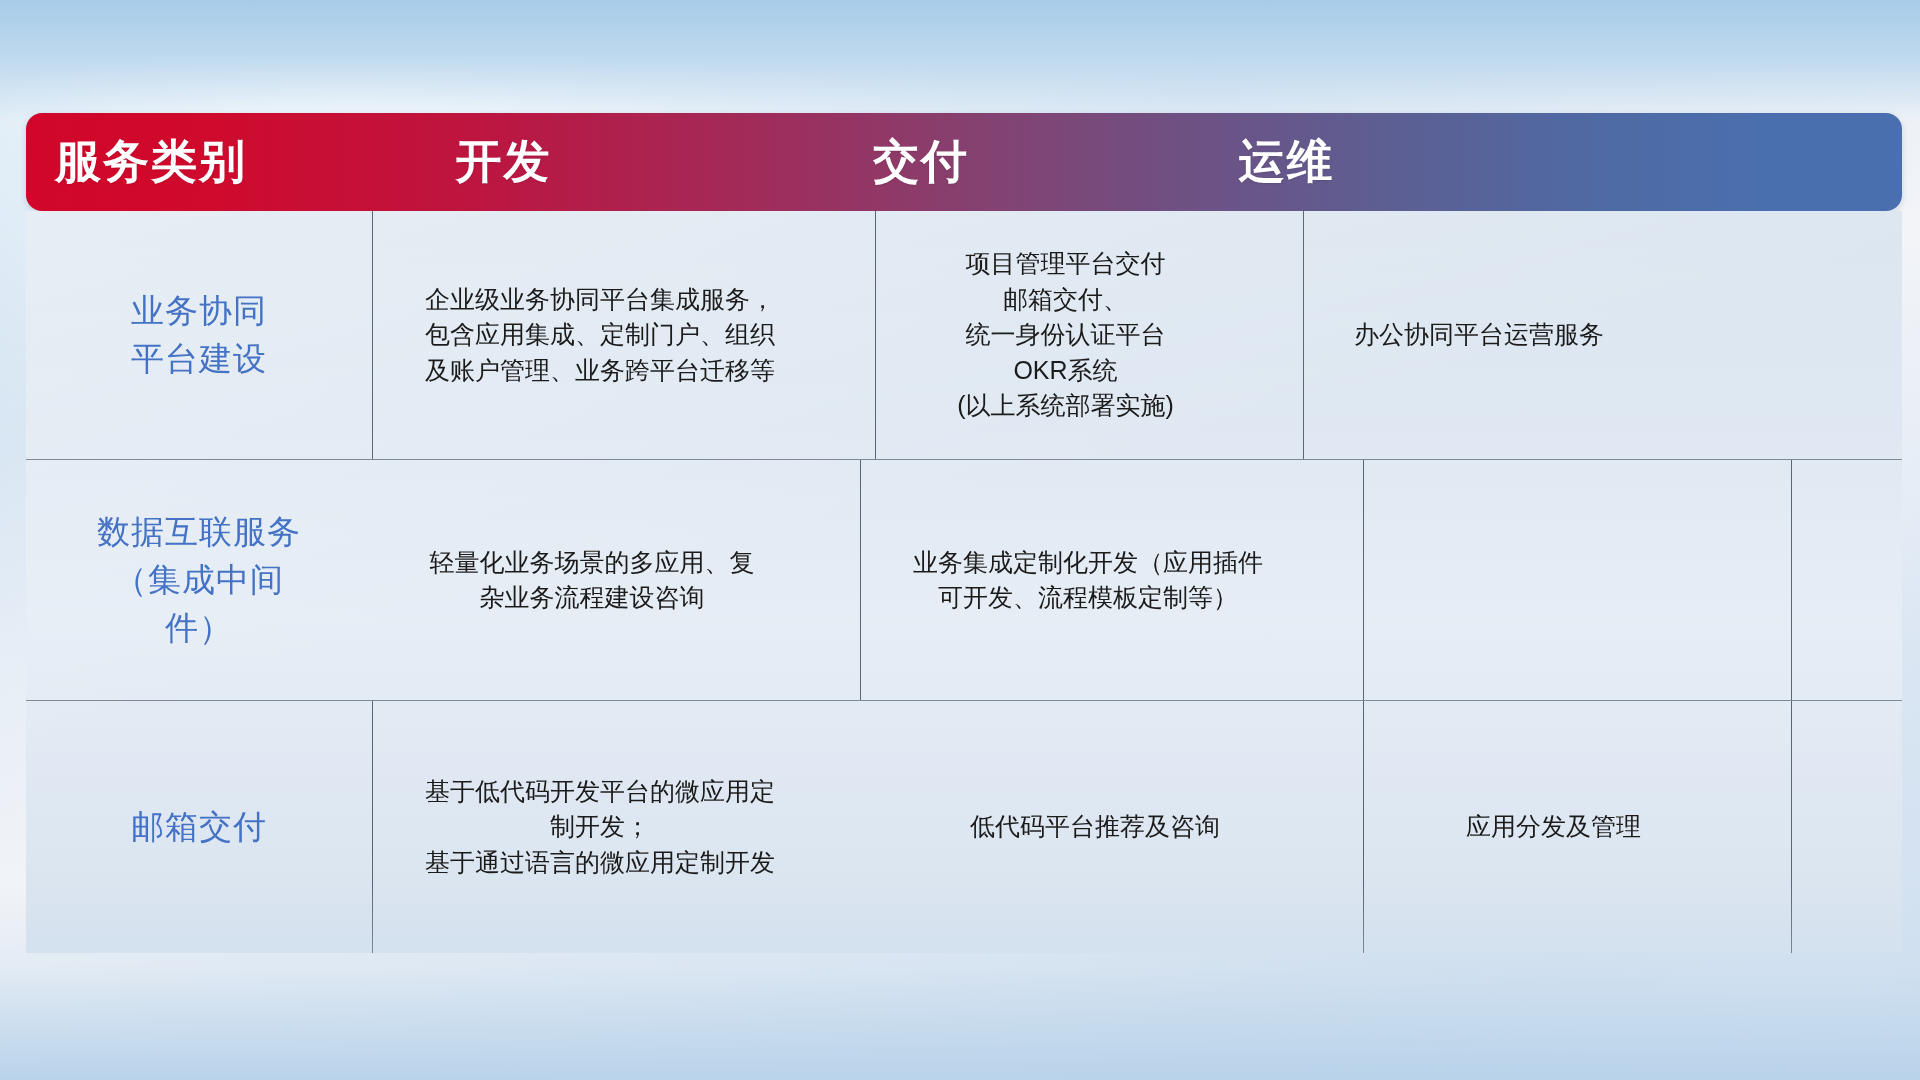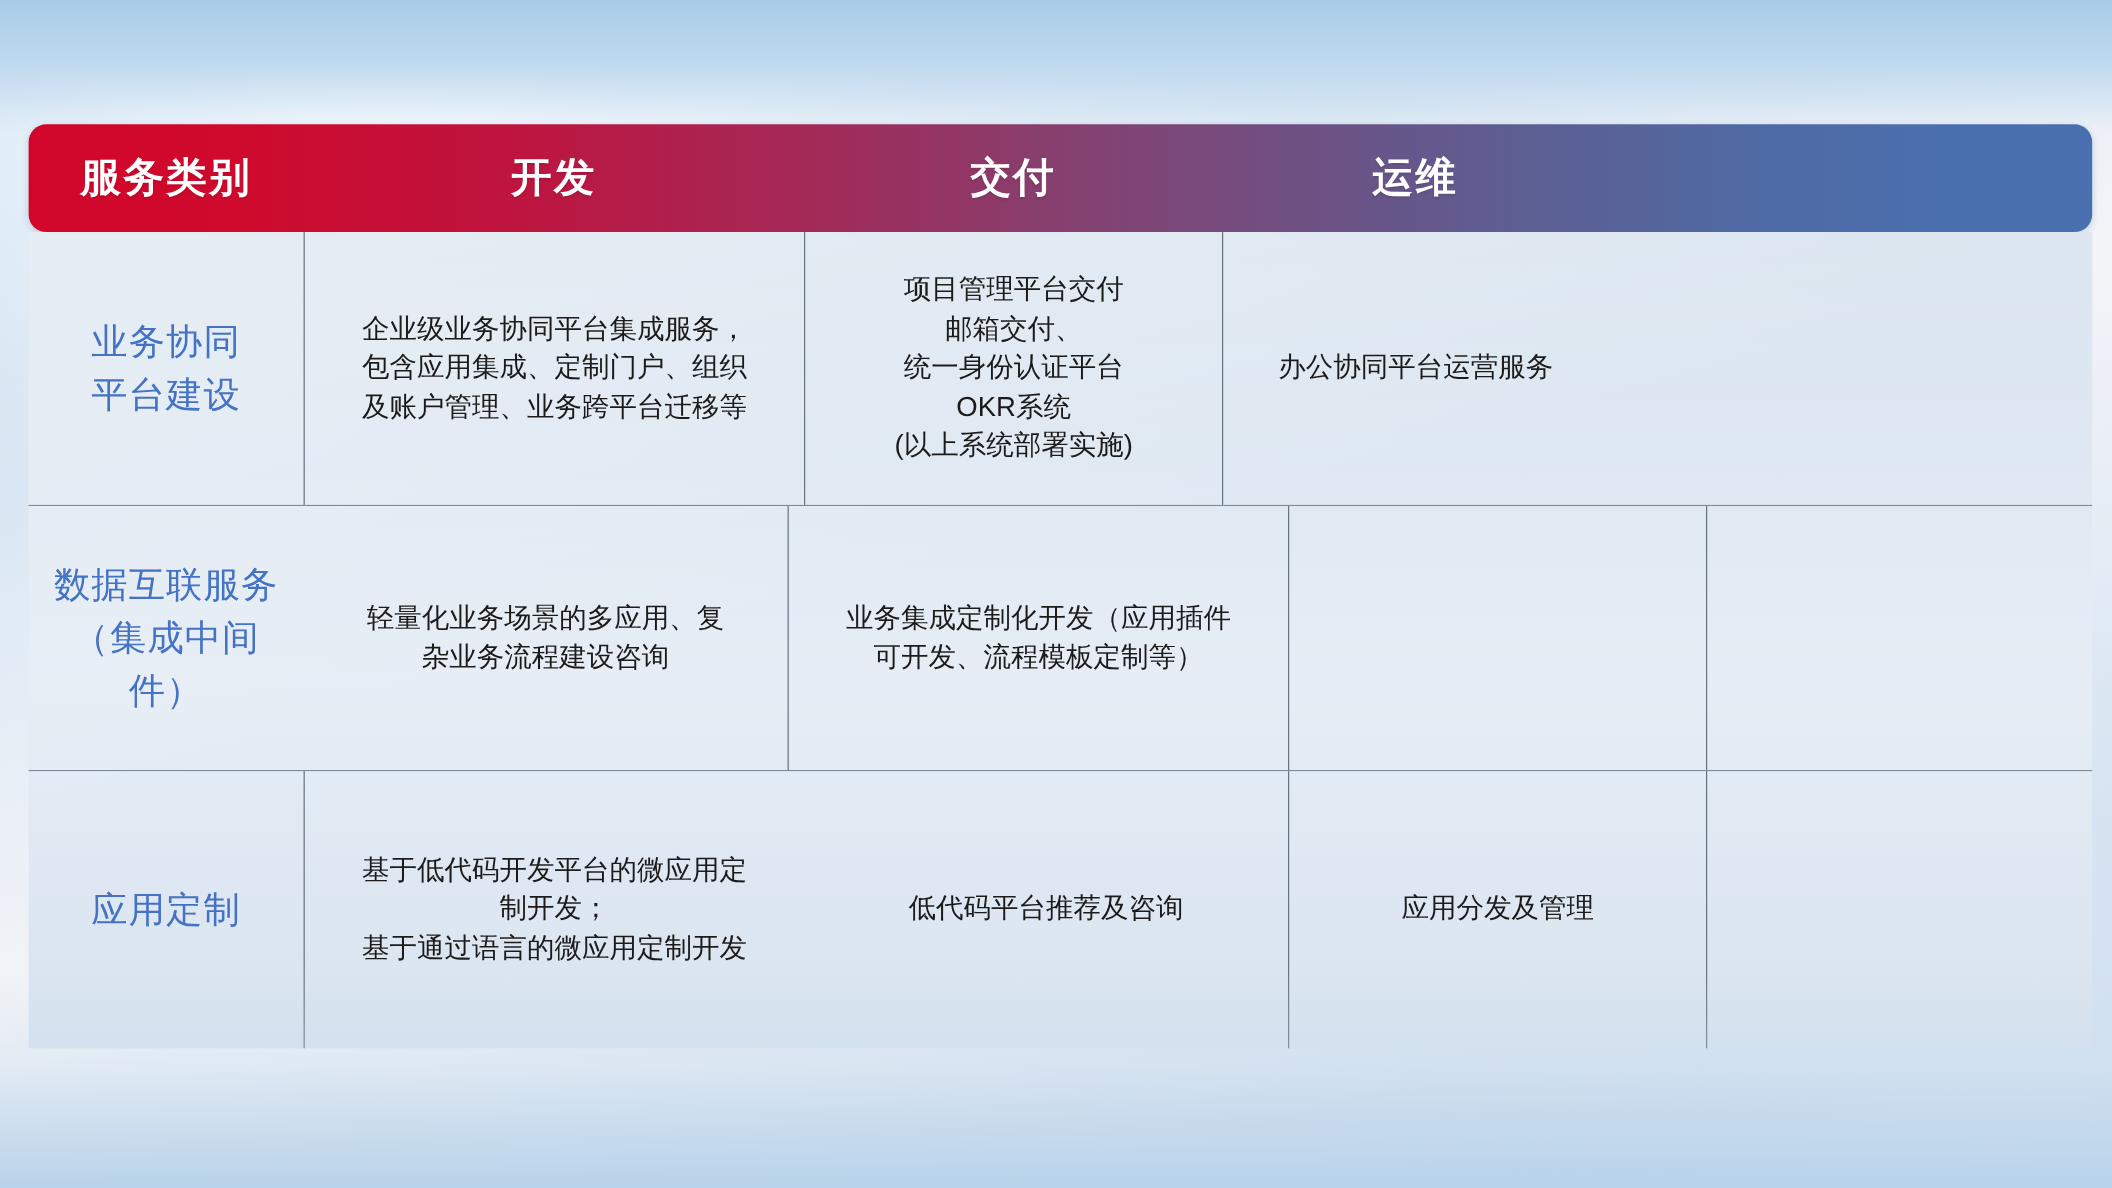--- a/index.html
+++ b/index.html
@@ -66,21 +66,21 @@
         #4f6aa4 84%,
         #4a6fae 93%,
         #4a6fb0 100%);
     box-shadow: 0 2px 6px rgba(60,80,120,0.18);
   }
   .table-header .hcell {
     display: flex;
     align-items: center;
     justify-content: center;
     color: #ffffff;
-    font-size: 37px;
+    font-size: 46px;
     font-weight: 700;
     letter-spacing: 2px;
     text-shadow: 0 1px 2px rgba(0,0,0,0.10);
     white-space: nowrap;
   }
 
   
   .table-body {
     position: relative;
     background:
@@ -98,20 +98,21 @@
     display: flex;
     align-items: center;
     justify-content: center;
     text-align: center;
     box-sizing: border-box;
     padding: 10px 14px;
     color: #1b1b1b;
     font-size: 25px;
     line-height: 1.42;
     white-space: pre-line;
+    margin-left: 48px;
   }
   .cell.cat {
     color: #4472c4;
     font-weight: 400;
     font-size: 33px;
     line-height: 1.46;
     letter-spacing: 1px;
   }
   
   .cell.div-left { border-left: 1.6px solid #5c6672; }
@@ -162,21 +163,21 @@
 （集成中间件）</div>
         <div class="cell c1">轻量化业务场景的多应用、复
 杂业务流程建设咨询</div>
         <div class="cell c2 div-left">业务集成定制化开发（应用插件
 可开发、流程模板定制等）</div>
         <div class="cell c3 div-left"></div>
         <div class="cell c4 div-left"></div>
       </div>
 
       <div class="row r2">
-        <div class="cell cat c0">应用定制</div>
+        <div class="cell cat c0">邮箱交付</div>
         <div class="cell c2 div-left">基于低代码开发平台的微应用定
 制开发；
 基于通过语言的微应用定制开发</div>
         <div class="cell c1">低代码平台推荐及咨询</div>
         <div class="cell c3 div-left">应用分发及管理</div>
         <div class="cell c4 div-left"></div>
       </div>
 
     </div>
   </div>

